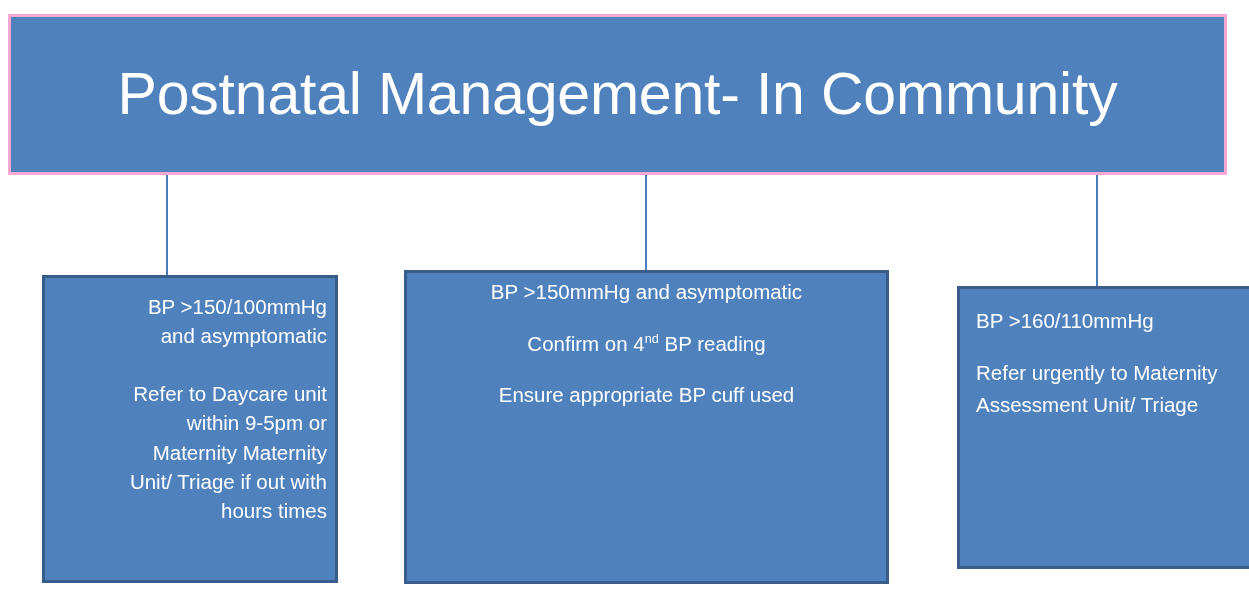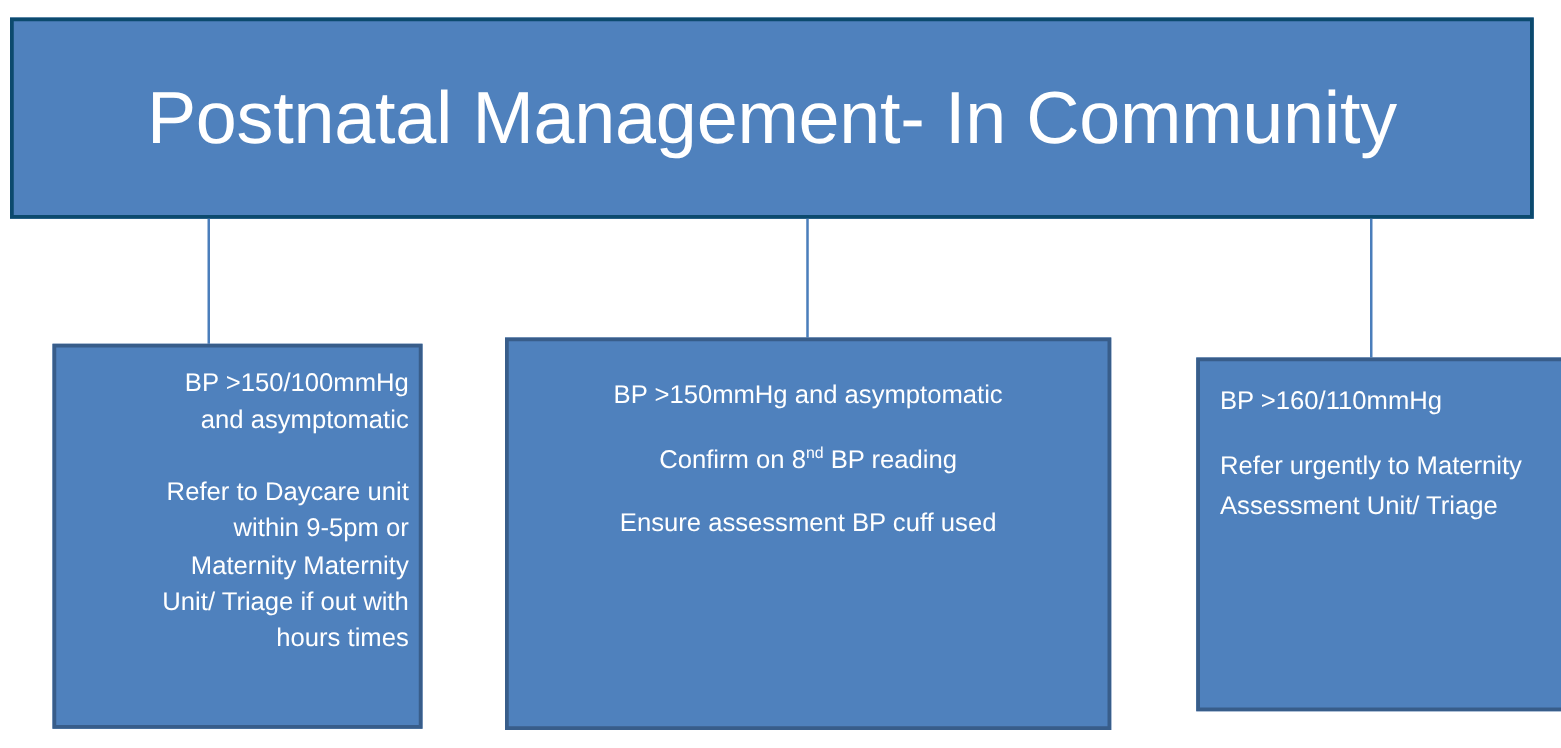--- a/index.html
+++ b/index.html
@@ -21,21 +21,21 @@
 
   
   .header-box {
     position: absolute;
     left: 8px;
     top: 14px;
     width: 1219px;
     height: 161px;
     box-sizing: border-box;
     background: #4f81bd;
-    border: 3px solid #0c4a6e;
+    border: 3px solid #f9a8d4;
     display: flex;
     align-items: center;
     justify-content: center;
   }
   .header-title {
     color: #ffffff;
     font-family: "Liberation Sans", sans-serif;
     font-size: 59px;
     font-weight: 400;
     line-height: 1.05;
@@ -80,21 +80,21 @@
     font-size: 20.5px;
     line-height: 1.42;
     text-align: right;
   }
 
   .node-middle {
     left: 404px;
     top: 270px;
     width: 485px;
     height: 314px;
-    padding: 28px 10px 10px 10px;
+    padding: 4px 10px 10px 10px;
     font-size: 20.5px;
     line-height: 1.45;
     text-align: center;
   }
   .node-middle .gap {
     height: 22px;
   }
 
   .node-right {
     left: 957px;
@@ -136,23 +136,23 @@
     <p>Refer to Daycare unit</p>
     <p>within 9-5pm or</p>
     <p>Maternity Maternity</p>
     <p>Unit/ Triage if out with</p>
     <p>hours times</p>
   </div>
 
   <div class="node node-middle">
     <p>BP &gt;150mmHg and asymptomatic</p>
     <div class="gap"></div>
-    <p><span>Confirm on 8</span><sup>nd</sup><span> BP reading</span></p>
+    <p><span>Confirm on 4</span><sup>nd</sup><span> BP reading</span></p>
     <div class="gap"></div>
-    <p>Ensure assessment BP cuff used</p>
+    <p>Ensure appropriate BP cuff used</p>
     <div class="gap"></div>
   </div>
 
   <div class="node node-right">
     <p>BP &gt;160/110mmHg</p>
     <div class="gap"></div>
     <p>Refer urgently to Maternity Assessment Unit/ Triage</p>
   </div>
 
 </div>

